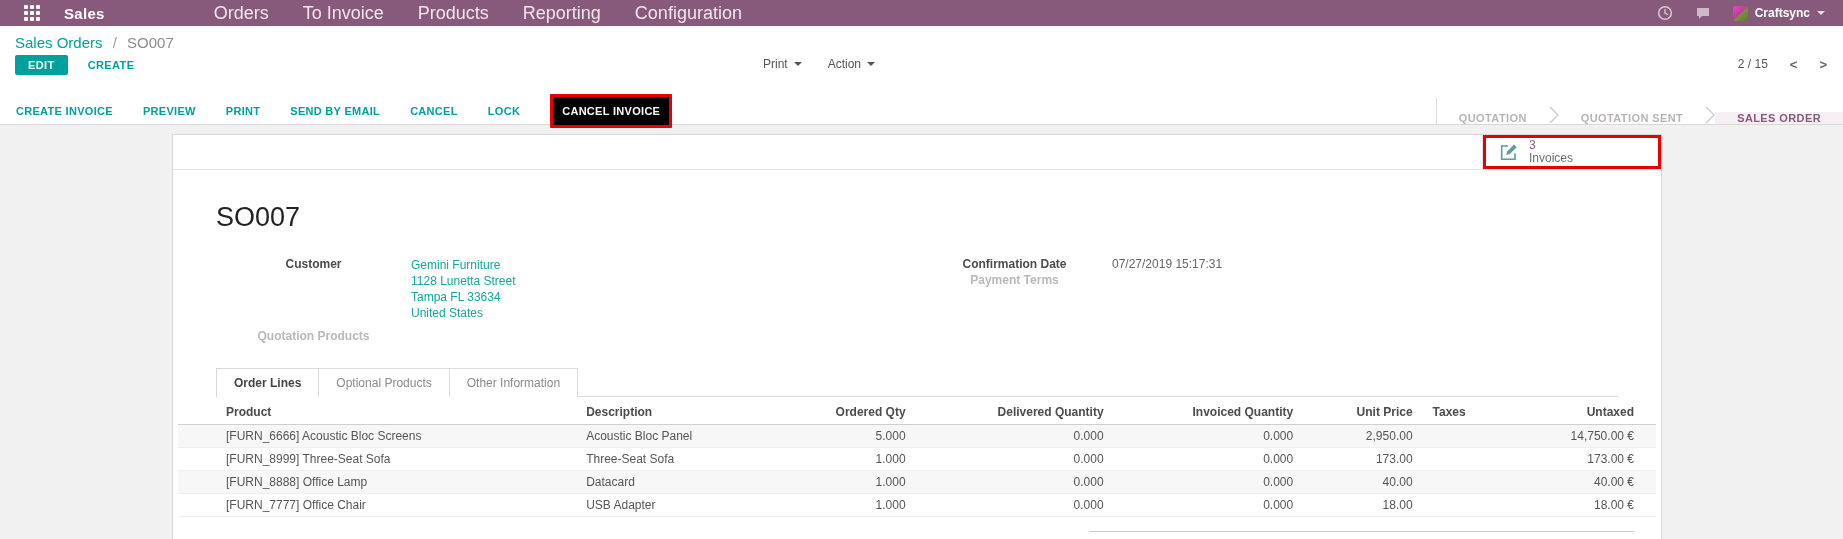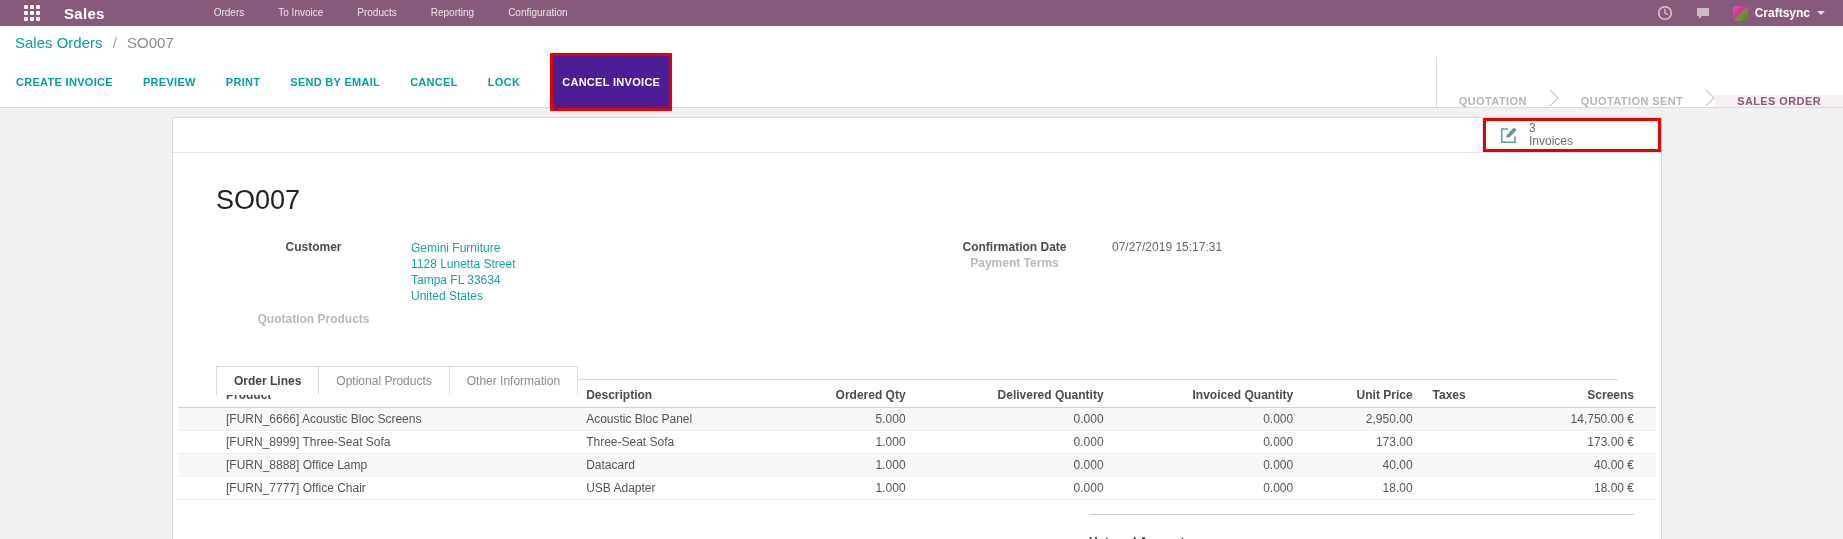--- a/index.html
+++ b/index.html
@@ -7,21 +7,21 @@
     font-family:"Liberation Sans", sans-serif; font-size:12px; color:#4c4c4c;
     background:#f1f1f1; }
 
   
   .navbar { height:26px; background:#875a7b; display:flex; align-items:center;
     padding:0 18px 0 24px; color:#f3ecf1; }
   .grid-icon { display:inline-grid; grid-template-columns:repeat(3,4px); gap:2px; margin-right:24px; cursor:pointer; }
   .grid-icon i { width:4px; height:4px; background:#fff; border-radius:1px; display:block; }
   .app-name { font-size:15px; font-weight:bold; color:#fff; letter-spacing:.3px; margin-right:92px; cursor:pointer; }
   .nav-menu { display:flex; }
-  .nav-menu .nav-item { padding:0 17px; font-size:10px; color:#efe6ec; cursor:pointer; line-height:26px; }
+  .nav-menu .nav-item { padding:0 17px; font-size:18px; color:#efe6ec; cursor:pointer; line-height:26px; }
   .nav-right { margin-left:auto; display:flex; align-items:center; gap:22px; }
   .nav-ico { width:16px; height:16px; cursor:pointer; }
   .user-menu { display:flex; align-items:center; gap:7px; cursor:pointer; }
   .avatar { width:15px; height:15px; border-radius:3px;
     background:linear-gradient(135deg,#e94fc0 0%,#c13a9a 45%,#7b8f3c 55%,#5d7a2f 100%); }
   .user-name { font-size:12px; font-weight:bold; color:#fff; }
   .caret { width:0; height:0; border-left:4px solid transparent; border-right:4px solid transparent;
     border-top:4px solid #e8dce4; display:inline-block; }
   .caret.dark { border-top-color:#555; }
 
@@ -38,25 +38,25 @@
   .btn-create { background:none; border:none; color:#00a09d; font-size:11px; font-weight:bold;
     letter-spacing:.4px; cursor:pointer; }
   .cp-dropdowns { position:absolute; left:763px; top:2px; display:flex; gap:26px; }
   .dd { display:flex; align-items:center; gap:6px; font-size:12px; color:#555; cursor:pointer; }
   .cp-pager { position:absolute; right:16px; top:2px; display:flex; align-items:center; gap:22px; }
   .pager-count { font-size:12px; color:#555; }
   .pg-arrow { font-size:13px; font-weight:bold; color:#666; cursor:pointer; line-height:1; }
 
   
   .cp-bottom { display:flex; justify-content:space-between; align-items:stretch;
-    border-bottom:1px solid #d8d8d8; margin-top:4px; min-height:21px; }
+    border-bottom:1px solid #d8d8d8; margin-top:16px; min-height:21px; }
   .action-btns { display:flex; align-items:center; gap:30px; padding-left:16px; }
   .abtn { background:none; border:none; color:#00a09d; font-size:11px; font-weight:bold;
     letter-spacing:.3px; cursor:pointer; white-space:nowrap; }
-  .abtn-highlight { background:#4c1d95; color:#fff; padding:20px 9px; border:3px solid #e60000;
+  .abtn-highlight { background:#000000; color:#fff; padding:8px 9px; border:3px solid #e60000;
     border-radius:1px; margin:-4px 0; }
   .statusbar { display:flex; align-items:flex-end; border-left:1px solid #dcdcdc; }
   .status-step { display:flex; align-items:center; padding:0 22px; font-size:11px; font-weight:bold;
     letter-spacing:.4px; color:#b9b3b6; cursor:pointer; white-space:nowrap; }
   .status-step.active { color:#875a7b; background:#f6f0f4; }
   .status-chevron { display:flex; align-items:center; }
 
   
   .content { height:442px; padding:9px 181px 0 172px; background:#f1f1f1; }
   .sheet { background:#fff; border:1px solid #d8d8d8; height:100%; position:relative; }
@@ -75,21 +75,21 @@
   .frow { display:flex; margin-bottom:2px; }
   .flabel { width:195px; font-weight:bold; color:#4c4c4c; flex-shrink:0;text-align:center; }
   .flabel.muted { color:#b9b9b9; }
   .fvalue { color:#666; }
   .addr-line { color:#12a5a1; line-height:16px; cursor:pointer; }
   .mt8 { margin-top:8px; }
 
   
   .tabs { margin-top:22px; border-bottom:1px solid #d9d9d9; display:flex; }
   .tab { padding:7px 17px; font-size:12px; color:#8a8a8a; background:#fff; border:1px solid #dcdcdc;
-    border-bottom:none; cursor:pointer; margin-bottom:0; position:relative; top:16px; }
+    border-bottom:none; cursor:pointer; margin-bottom:0; position:relative; top:1px; }
   .tab.active { font-weight:bold; color:#444; border-color:#d9d9d9; background:#fff; }
   .tab + .tab { border-left:none; }
 
   
   table.olines { border-collapse:collapse; width:calc(100% + 76px); margin:2px -38px; font-size:12px; }
   .olines th { font-weight:bold; color:#4c4c4c; text-align:left; padding:6px 10px 5px;
     border-bottom:1px solid #cfcfcf; white-space:nowrap; }
   .olines td { padding:4px 10px; color:#555; white-space:nowrap; }
   .olines th:first-child, .olines td:first-child { padding-left:48px; }
   .olines th:last-child, .olines td:last-child { padding-right:22px; }
@@ -141,20 +141,41 @@
       <span class="caret"></span>
     </div>
   </div>
 </div>
 
 <div class="control-panel">
   <div class="cp-breadcrumb">
     <span class="bc-parent">Sales Orders</span>
     <span class="bc-sep">/</span>
     <span class="bc-current">SO007</span>
+  </div>
+  <div class="cp-mid">
+    <div class="cp-left-btns">
+      <button class="btn-edit">EDIT</button>
+      <button class="btn-create">CREATE</button>
+    </div>
+    <div class="cp-dropdowns">
+      <span class="dd">
+          <span>Print</span>
+          <span class="caret dark"></span>
+        </span>
+      <span class="dd">
+          <span>Action</span>
+          <span class="caret dark"></span>
+        </span>
+    </div>
+    <div class="cp-pager">
+      <span class="pager-count">2 / 15</span>
+      <span class="pg-arrow">&lt;</span>
+      <span class="pg-arrow">&gt;</span>
+    </div>
   </div>
   <div class="cp-bottom">
     <div class="action-btns">
       <button class="abtn">CREATE INVOICE</button>
       <button class="abtn">PREVIEW</button>
       <button class="abtn">PRINT</button>
       <button class="abtn">SEND BY EMAIL</button>
       <button class="abtn">CANCEL</button>
       <button class="abtn">LOCK</button>
       <button class="abtn abtn-highlight">CANCEL INVOICE</button>
@@ -232,21 +253,21 @@
       <table class="olines">
         <thead>
           <tr>
             <th>Product</th>
             <th>Description</th>
             <th class="num">Ordered Qty</th>
             <th class="num">Delivered Quantity</th>
             <th class="num">Invoiced Quantity</th>
             <th class="num">Unit Price</th>
             <th>Taxes</th>
-            <th class="num">Screens</th>
+            <th class="num">Untaxed</th>
           </tr>
         </thead>
         <tbody>
           <tr>
             <td>[FURN_6666] Acoustic Bloc Screens</td>
               <td>Acoustic Bloc Panel</td>
             <td class="num">5.000</td>
               <td class="num">0.000</td>
             <td class="num">0.000</td>
               <td class="num">2,950.00</td>

